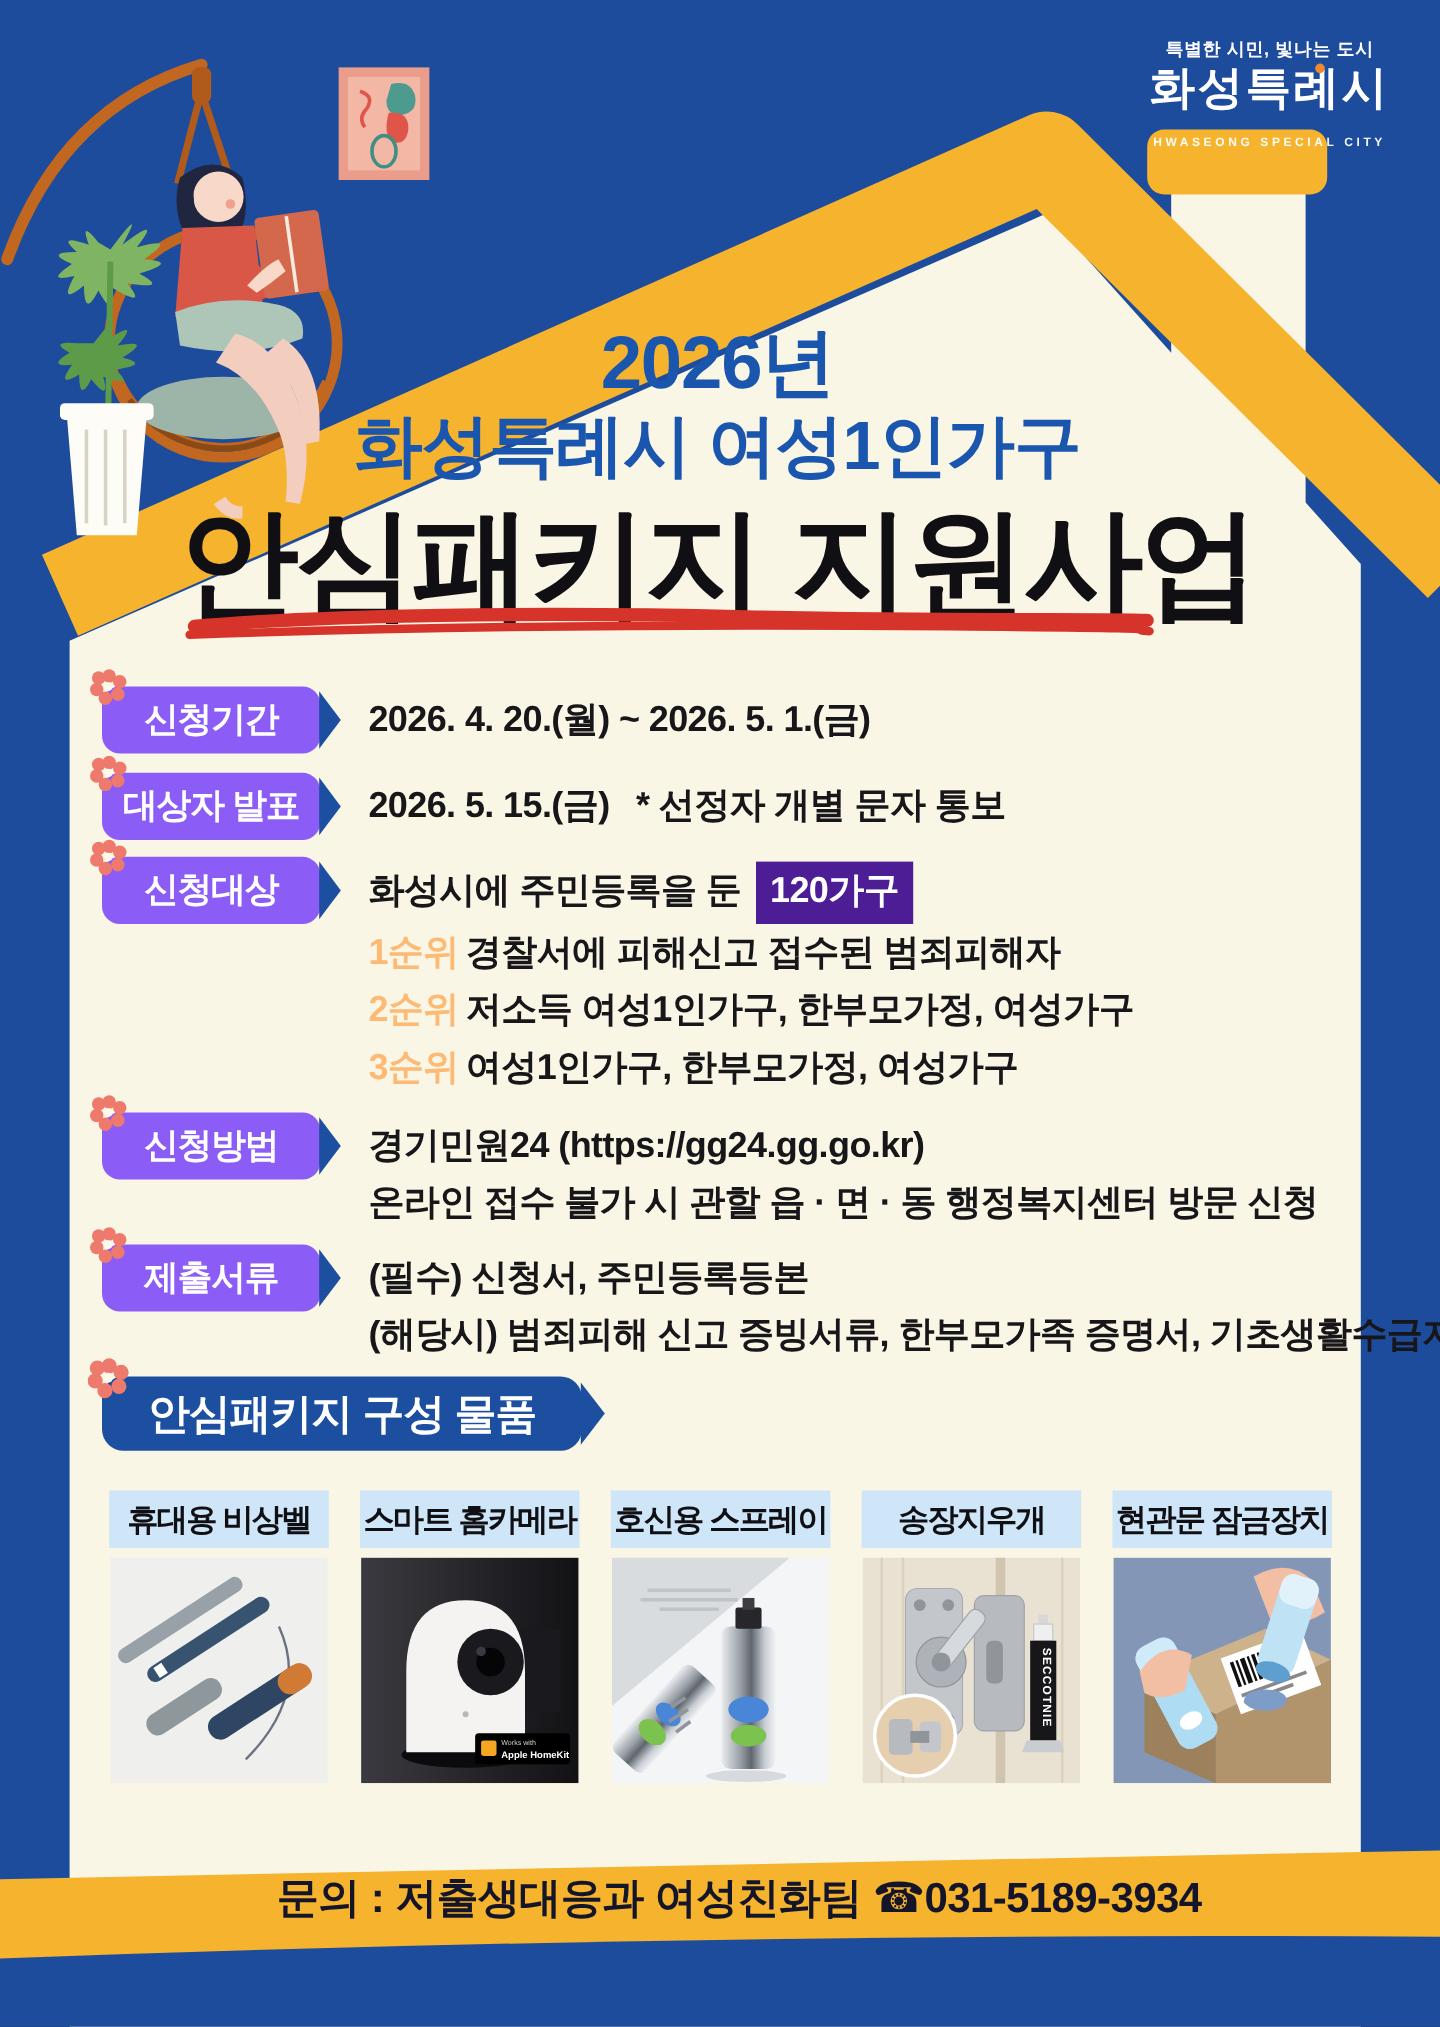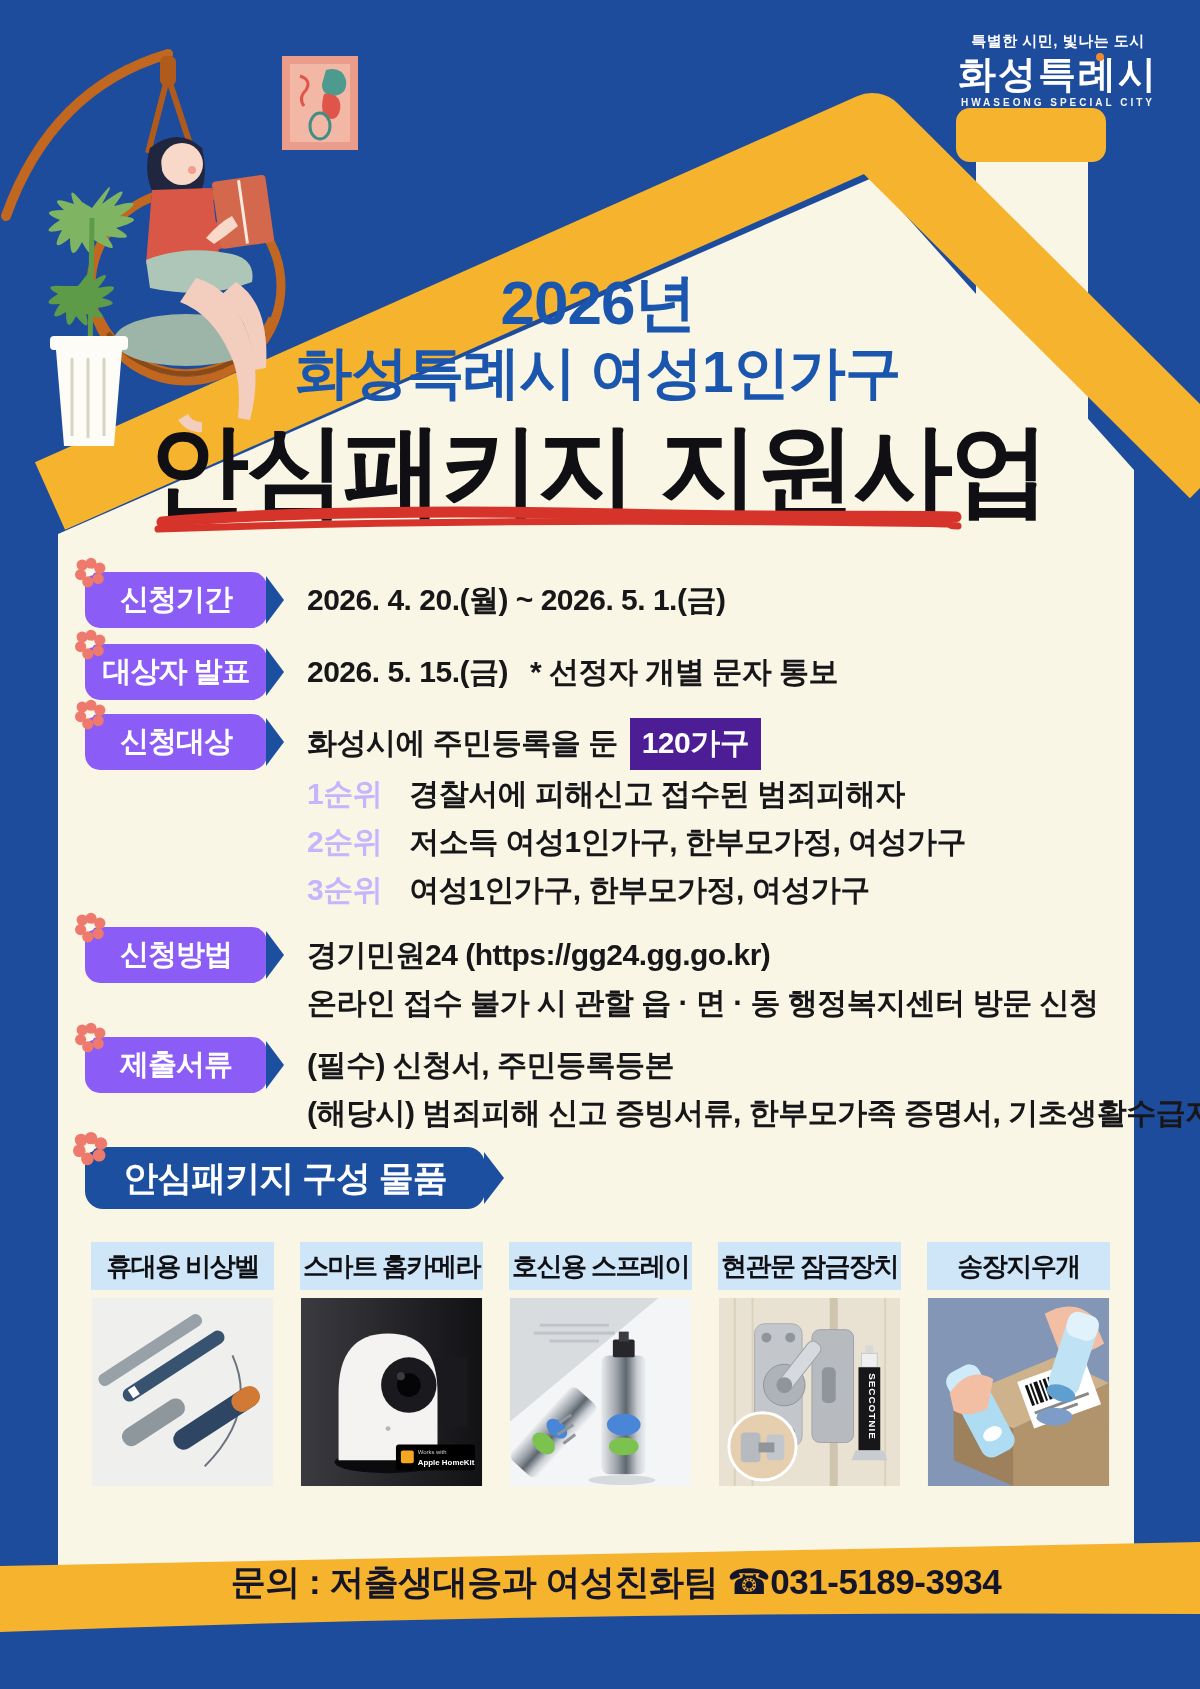--- a/index.html
+++ b/index.html
@@ -5,21 +5,21 @@
   html,body{margin:0;padding:0;}
   body{font-family:"Liberation Sans","DejaVu Sans",sans-serif;background:#12315f;}
   .poster{position:relative;width:1200px;height:1689px;margin:0 auto;overflow:hidden;background:#1e4c9c;}
   .bg{position:absolute;inset:0;}
 
   
   .logo{position:absolute;top:32px;right:42px;text-align:center;color:#fff;z-index:5;}
   .logo .tagline{font-size:15px;font-weight:700;letter-spacing:0.5px;margin-bottom:4px;}
   .logo .cityname{font-size:38px;font-weight:900;letter-spacing:2px;line-height:1;position:relative;}
   .logo .cityname .accent{position:absolute;width:8px;height:8px;border-radius:50%;background:#f08a2e;right:54px;top:-2px;}
-  .logo .en{font-size:10px;font-weight:700;letter-spacing:3px;margin-top:4px;opacity:.95;text-align:center;}
+  .logo .en{font-size:10px;font-weight:700;letter-spacing:3px;margin-top:21px;opacity:.95;text-align:center;}
 
   
   .wall-art{position:absolute;left:282px;top:56px;z-index:4;}
 
   
   .illust{position:absolute;left:0;top:28px;z-index:4;}
 
   
   .title-block{position:absolute;left:60px;top:270px;width:1076px;text-align:center;z-index:6;}
   .t1{font-size:62px;font-weight:900;color:#1a56ae;letter-spacing:-1px;line-height:1.05;}
@@ -32,21 +32,21 @@
   .pill{position:relative;flex:0 0 auto;width:182px;height:56px;background:#8b5cf6;border-radius:15px;
         display:flex;align-items:center;justify-content:center;color:#fff;font-weight:800;font-size:29px;letter-spacing:-1px;}
   .pill::after{content:"";position:absolute;right:-17px;top:50%;transform:translateY(-50%);
         border-top:24px solid transparent;border-bottom:24px solid transparent;border-left:18px solid #1d4fa1;}
   .flower{position:absolute;left:-10px;top:-15px;width:32px;height:32px;}
   .flower-lg{width:36px;height:36px;left:-12px;top:-16px;}
   .content{margin-left:40px;padding-top:4px;color:#17171a;}
   .line{font-size:30px;font-weight:600;line-height:48px;letter-spacing:-0.5px;white-space:nowrap;}
   .line .b{font-weight:800;}
   .hl{display:inline-block;background:#4c1d95;color:#fff;font-weight:800;padding:1px 12px 3px;margin-left:12px;}
-  .rank{color:#c4b5fd;font-weight:800;margin-right:27px;}
+  .rank{color:#fdba74;font-weight:800;margin-right:6px;}
   .note{font-size:25px;font-weight:600;line-height:40px;margin-left:16px;letter-spacing:-0.5px;white-space:nowrap;}
   .sub-note{font-weight:600;margin-left:22px;}
 
   
   .package-pill{position:absolute;left:85px;top:1147px;width:400px;height:62px;background:#1d4fa1;border-radius:18px;
         display:flex;align-items:center;justify-content:center;color:#fff;font-weight:800;font-size:35px;letter-spacing:-1px;z-index:6;}
   .package-pill::after{content:"";position:absolute;right:-19px;top:50%;transform:translateY(-50%);
         border-top:26px solid transparent;border-bottom:26px solid transparent;border-left:20px solid #1d4fa1;}
 
   
@@ -252,22 +252,22 @@
         </g>
         <circle cx="19" cy="19" r="4.5" fill="#fdf8ea"></circle>
       </svg>
     <span>안심패키지 구성 물품</span>
   </div>
 
   <div class="products">
     <div class="p-head">휴대용 비상벨</div>
     <div class="p-head">스마트 홈카메라</div>
     <div class="p-head">호신용 스프레이</div>
+    <div class="p-head">송장지우개</div>
     <div class="p-head">현관문 잠금장치</div>
-    <div class="p-head">송장지우개</div>
 
     <div class="p-img">
       <svg viewBox="0 0 183 190">
         <rect width="183" height="190" fill="#efefed"></rect>
         <path d="M142 58 q 26 58 -28 112" stroke="#6b7280" fill="none" stroke-width="2"></path>
         <g transform="rotate(-33 90 95)">
           <rect x="26" y="36" width="122" height="13" rx="6" fill="#97a1a7"></rect>
           <rect x="38" y="62" width="120" height="14" rx="7" fill="#38536f"></rect>
           <rect x="46" y="64" width="8" height="10" fill="#fff"></rect>
           <rect x="14" y="96" width="72" height="19" rx="9" fill="#8e979c"></rect>

